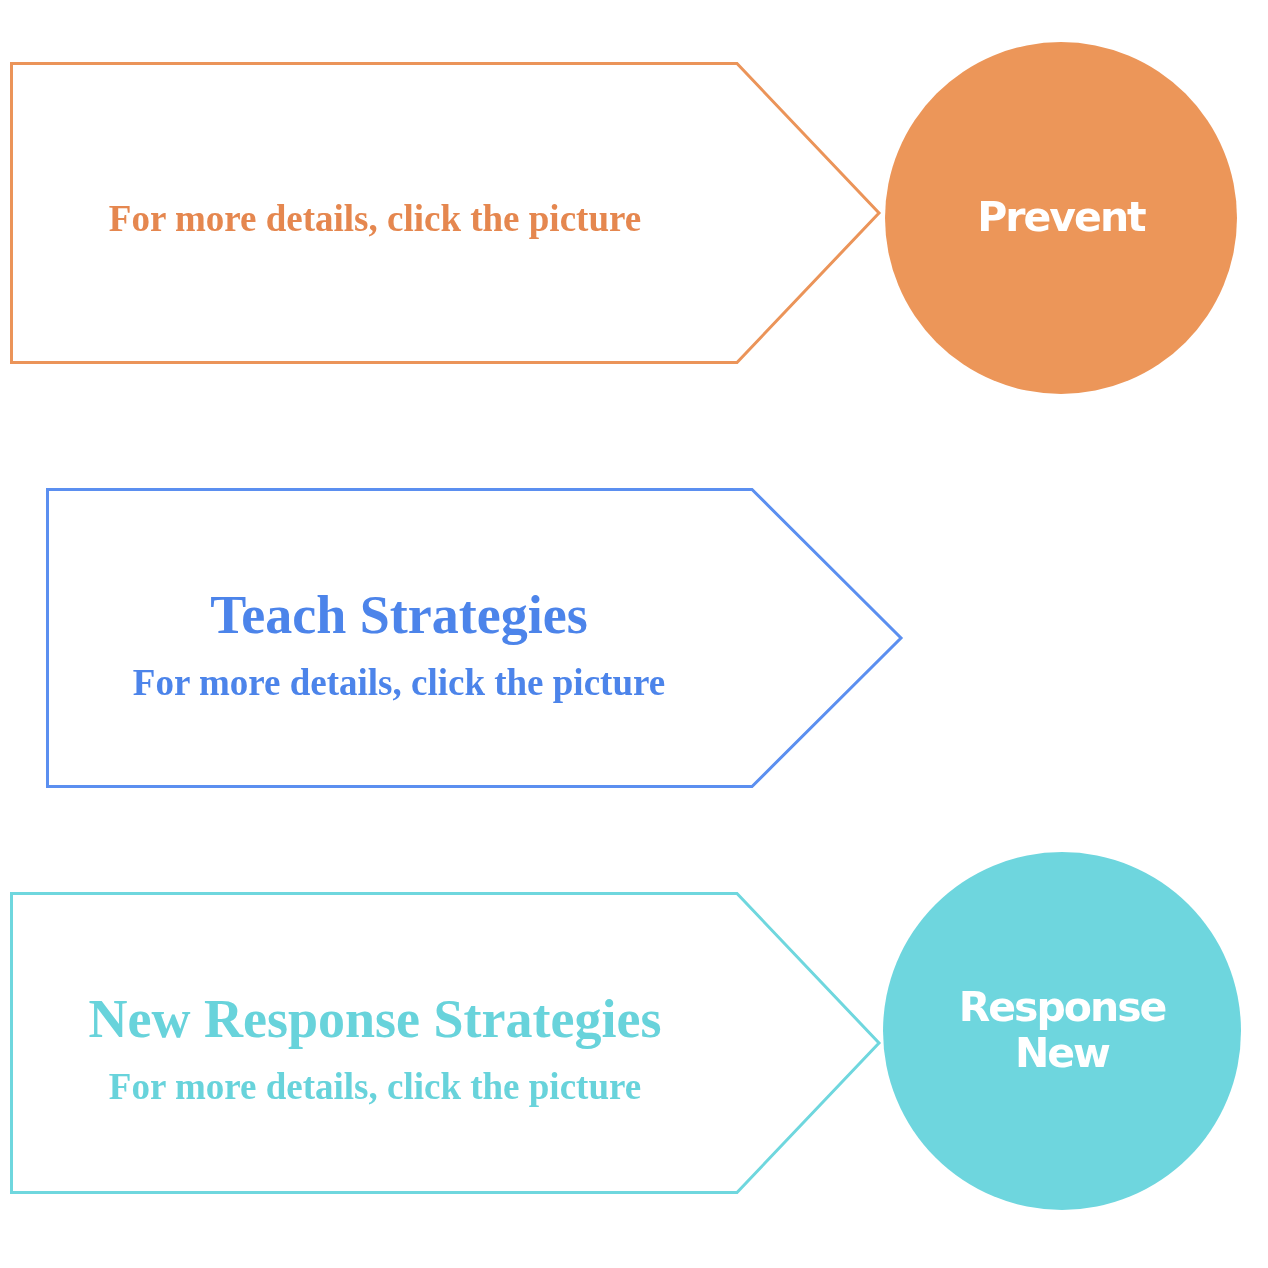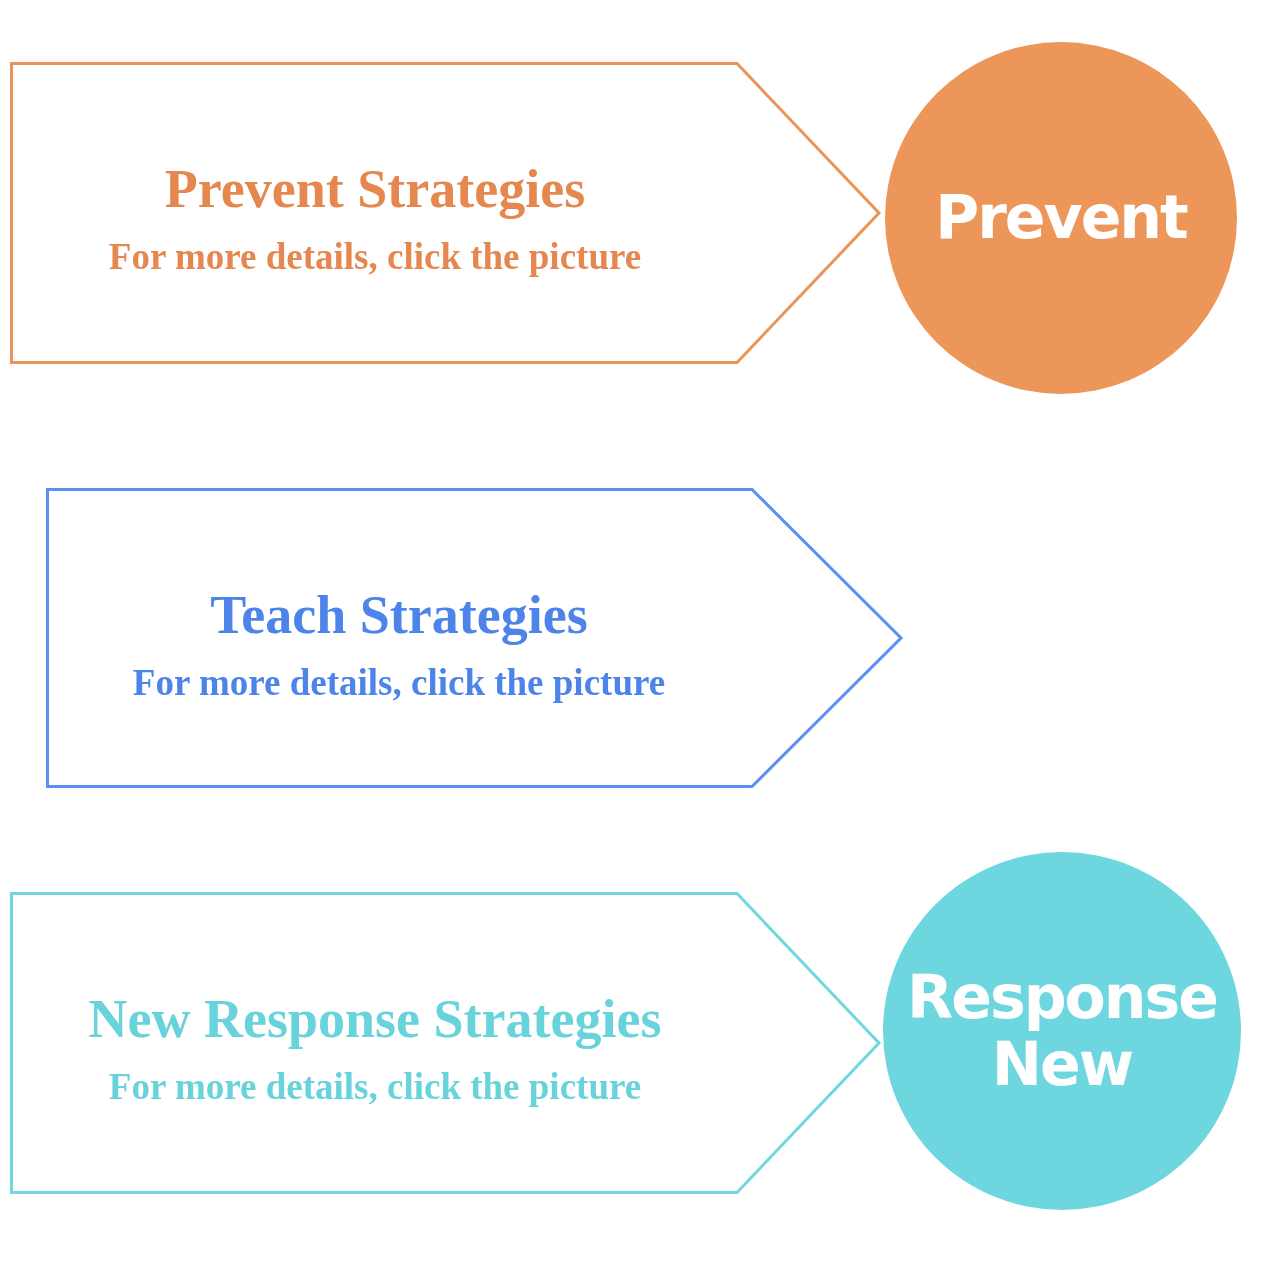--- a/index.html
+++ b/index.html
@@ -79,39 +79,38 @@
     justify-content: center;
     cursor: pointer;
   }
   .circle-a { left: 885px; top: 2px; width: 352px; height: 352px; }
   .circle-b { left: 873px; top: 3px; width: 354px; height: 354px; }
   .circle-c { left: 883px; top: 4px; width: 358px; height: 358px; }
 
   .circle-line {
     font-family: "DejaVu Sans", sans-serif;
     font-weight: 800;
-    font-size: 60px;
+    font-size: 41px;
     line-height: 1.12;
     letter-spacing: -2px;
     color: var(--circle-text);
     white-space: nowrap;
     text-align: center;
   }
 </style>
 </head>
 <body>
 
 <div class="canvas">
 
   <section class="row row-a" style="--accent: #EB9459; --text: #E5874F; --fill: #EC9659; --circle-text: #FFFFFF;">
     <svg class="arrow arrow-a" width="872" height="302" viewBox="0 0 872 302" aria-hidden="true">
       <polygon points="1.5,1.5 727,1.5 869,151 727,300.5 1.5,300.5"></polygon>
     </svg>
     <div class="label-block block-a">
-      <div class="title">Prevent Strategies</div>
       <div class="subtitle">For more details, click the picture</div>
     </div>
     <div class="circle circle-a">
       <span class="circle-line">Prevent</span>
     </div>
   </section>
 
   <section class="row row-b" style="--accent: #5B8FF0; --text: #4C84EA; --fill: #5C90F2; --circle-text: #FFFFFF;">
     <svg class="arrow arrow-b" width="858" height="300" viewBox="0 0 858 300" aria-hidden="true">
       <polygon points="1.5,1.5 706,1.5 855,150 706,298.5 1.5,298.5"></polygon>

